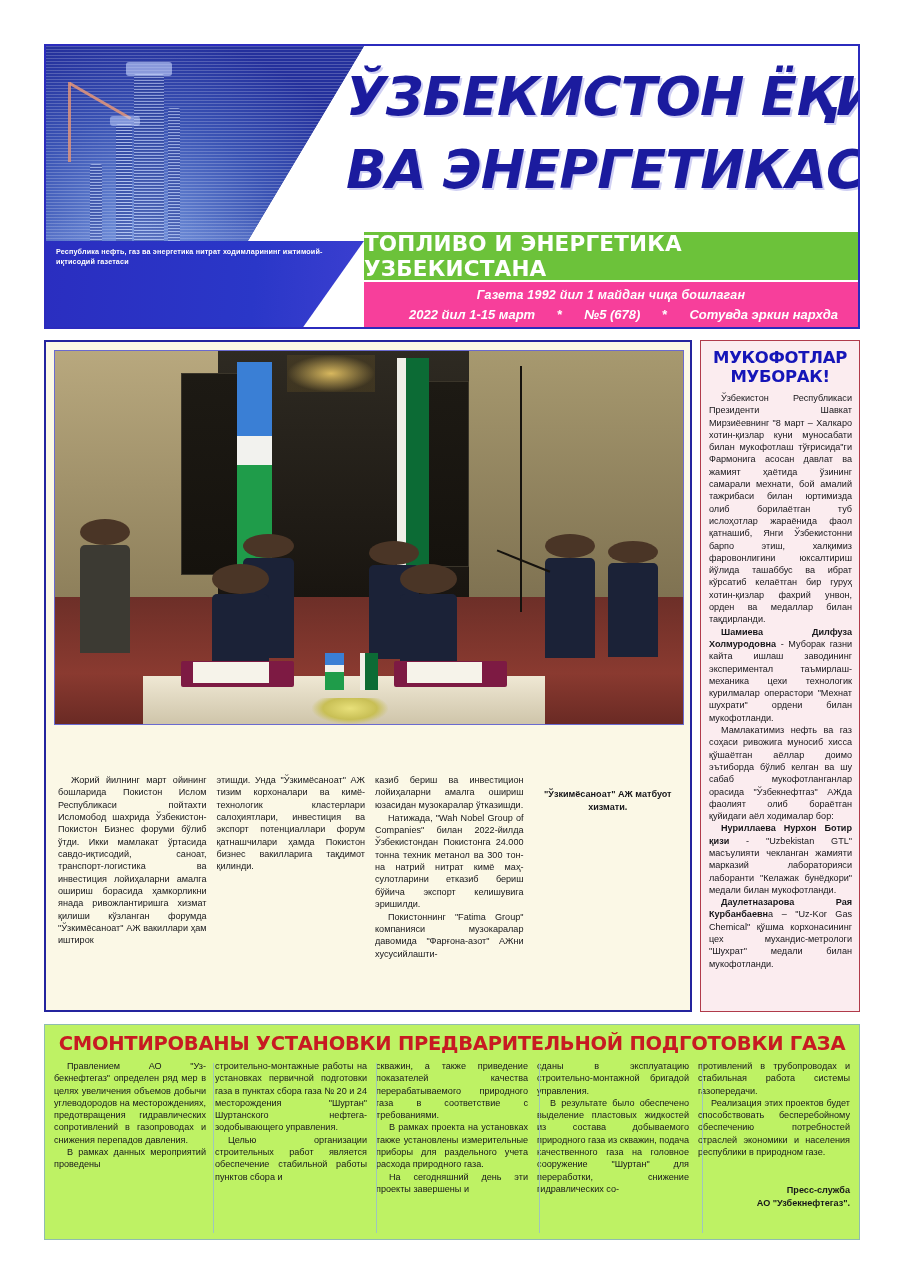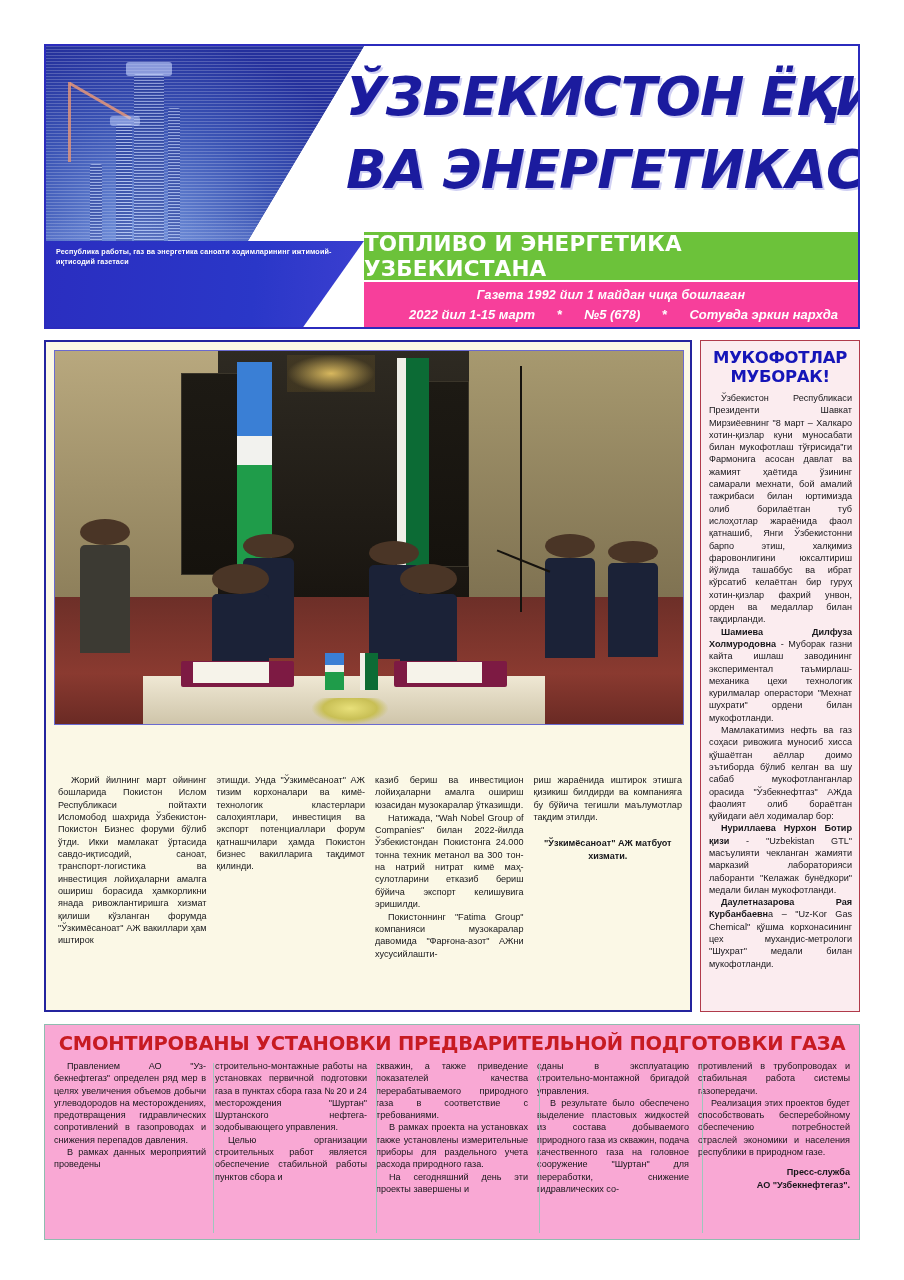--- a/index.html
+++ b/index.html
@@ -192,35 +192,35 @@
   .sb-body { padding:2px 7px 6px 8px; }
   .sb-body p {
     font-size:9.1px; line-height:12.3px; color:#16161a; text-align:justify;
     text-indent:12px; hyphens:auto;
   }
   .sb-body p b { font-weight:bold; }
 
   
   .bottom {
     position:absolute; left:44px; top:1024px; width:816px; height:216px;
-    border:1.5px solid #8fbcb0; background:#f9a8d4;
+    border:1.5px solid #8fbcb0; background:#bef264;
   }
   .bt-headline { text-align:center; padding:7px 0 5px; }
   .bt-headline span {
     color:#c71b22; font-size:19.5px; font-weight:bold; letter-spacing:-.25px;
     font-family:"DejaVu Sans", sans-serif; white-space:nowrap;
   }
   .bt-cols { display:flex; gap:9px; padding:0 9px; }
   .bcol { width:154px; }
   .bcol p {
     font-size:9.1px; line-height:12.3px; color:#16161a; text-align:justify;
     text-indent:13px; hyphens:auto;
   }
   .bcol p.credit {
-    text-align:right; text-indent:0; font-weight:bold; margin-top:8px;
+    text-align:right; text-indent:0; font-weight:bold; margin-top:26px;
     line-height:12.8px;
   }
   .bt-sep {
     position:absolute; top:38px; bottom:6px; width:1px; background:#9fc6bd;
   }
 </style>
 </head>
 <body>
 
 <div class="page">
@@ -233,21 +233,21 @@
       <div class="tower t4"></div>
       <div class="tower t2"></div>
       <div class="tower t1"></div>
       <div class="tower t3"></div>
       <div class="cap1"></div>
       <div class="cap2"></div>
       <div class="haze"></div>
     </div>
 
     <div class="mh-slugs">
-      <div class="slug-uz">Республика работы, газ ва энергетика саноати ходимларининг ижтимоий-иқтисодий газетаси</div>
+      <div class="slug-uz">Республика нефть, газ ва энергетика нитрат ходимларининг ижтимоий-иқтисодий газетаси</div>
     </div>
 
     <div class="mh-title">
       <div class="line l1">ЎЗБЕКИСТОН ЁҚИЛҒИ</div>
       <div class="line l2">ВА ЭНЕРГЕТИКАСИ</div>
     </div>
 
     <div class="mh-green">
       <span>ТОПЛИВО И ЭНЕРГЕТИКА УЗБЕКИСТАНА</span>
     </div>
@@ -326,21 +326,20 @@
       </div>
       <div class="lcol">
         <p class="noind">этишди. Унда "Ўзкимёсано­ат" АЖ тизим корхоналари ва кимё-технологик клас­терлари салоҳиятлари, ин­вестиция ва экспорт потен­циаллари форум қатнашчи­лари ҳамда Покистон бизнес вакилларига тақди­мот қилинди.</p>
       </div>
       <div class="lcol">
         <p class="noind">казиб бериш ва инвестици­он лойиҳаларни амалга ошириш юзасидан музока­ралар ўтказишди.</p>
         <p>Натижада, "Wah Nobel Group of Companies" билан 2022-йилда Ўзбекистондан Покистонга 24.000 тонна техник метанол ва 300 тон­на натрий нитрат кимё маҳ­сулотларини етказиб бериш бўйича экспорт келишувига эришилди.</p>
         <p>Покистоннинг "Fatima Group" компанияси музока­ралар давомида "Фарғона-азот" АЖни хусусийлашти-</p>
       </div>
       <div class="lcol">
-        <p class="noind">риш жараёнида иштирок этишга қизикиш билдир­ди ва компанияга бу бўйича тегишли маълу­мотлар тақдим этилди.</p>
         <p class="credit">"Ўзкимёсаноат" АЖ матбуот хизмати.</p>
       </div>
     </div>
   </div>
 
   <div class="sidebar">
     <div class="sb-title">
       <span>МУКОФОТЛАР</span>
       <span>МУБОРАК!</span>
     </div>

